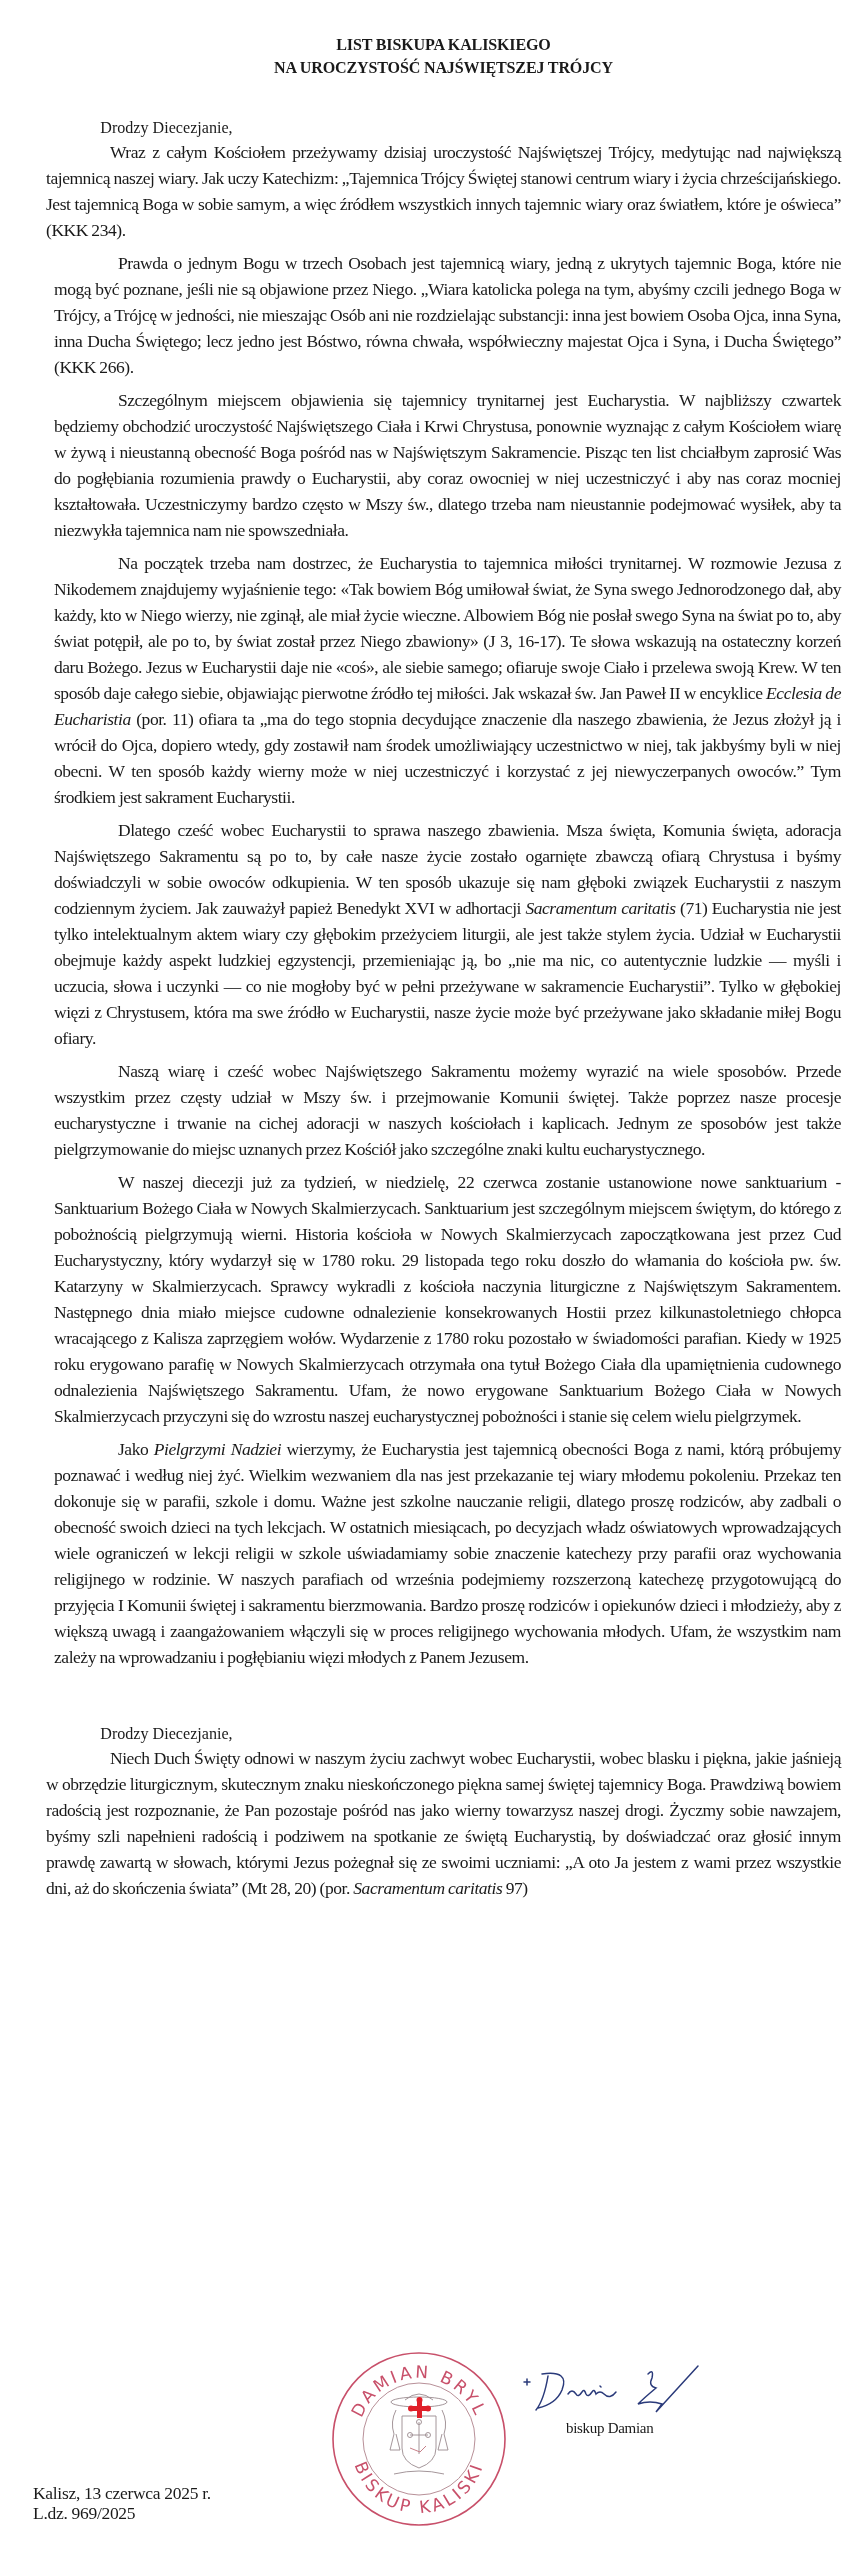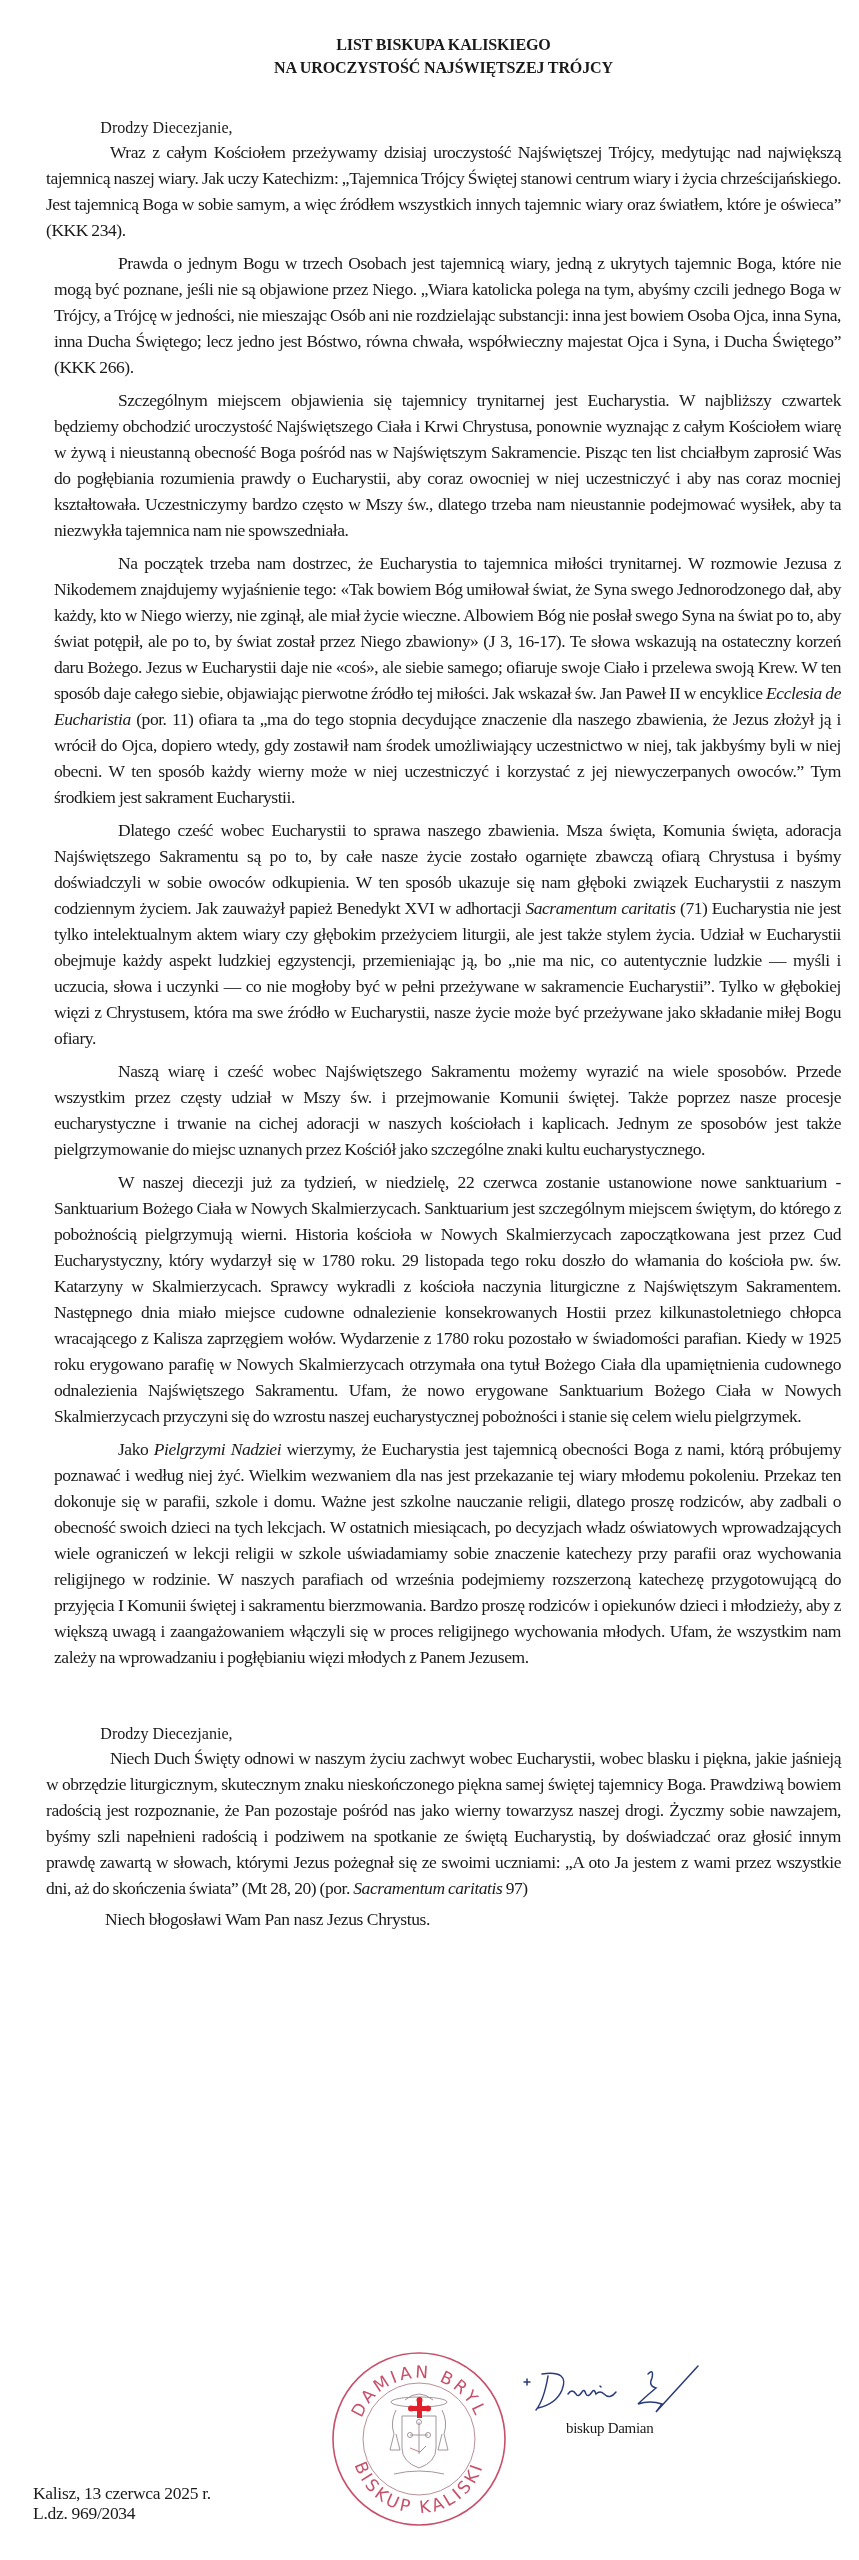--- a/index.html
+++ b/index.html
@@ -94,21 +94,20 @@
       <p class="para"><span>Na początek trzeba nam dostrzec, że Eucharystia to tajemnica miłości trynitarnej. W rozmowie Jezusa z Nikodemem znajdujemy wyjaśnienie tego: «Tak bowiem Bóg umiłował świat, że Syna swego Jednorodzonego dał, aby każdy, kto w Niego wierzy, nie zginął, ale miał życie wieczne. Albowiem Bóg nie posłał swego Syna na świat po to, aby świat potępił, ale po to, by świat został przez Niego zbawiony» (J 3, 16-17). Te słowa wskazują na ostateczny korzeń daru Bożego. Jezus w Eucharystii daje nie «coś», ale siebie samego; ofiaruje swoje Ciało i przelewa swoją Krew. W ten sposób daje całego siebie, objawiając pierwotne źródło tej miłości. Jak wskazał św. Jan Paweł II w encyklice </span><span class="it">Ecclesia de Eucharistia</span><span> (por. 11) ofiara ta „ma do tego stopnia decydujące znaczenie dla naszego zbawienia, że Jezus złożył ją i wrócił do Ojca, dopiero wtedy, gdy zostawił nam środek umożliwiający uczestnictwo w niej, tak jakbyśmy byli w niej obecni. W ten sposób każdy wierny może w niej uczestniczyć i korzystać z jej niewyczerpanych owoców.” Tym środkiem jest sakrament Eucharystii.</span></p>
       <p class="para"><span>Dlatego cześć wobec Eucharystii to sprawa naszego zbawienia. Msza święta, Komunia święta, adoracja Najświętszego Sakramentu są po to, by całe nasze życie zostało ogarnięte zbawczą ofiarą Chrystusa i byśmy doświadczyli w sobie owoców odkupienia. W ten sposób ukazuje się nam głęboki związek Eucharystii z naszym codziennym życiem. Jak zauważył papież Benedykt XVI w adhortacji </span><span class="it">Sacramentum caritatis</span><span> (71) Eucharystia nie jest tylko intelektualnym aktem wiary czy głębokim przeżyciem liturgii, ale jest także stylem życia. Udział w Eucharystii obejmuje każdy aspekt ludzkiej egzystencji, przemieniając ją, bo „nie ma nic, co autentycznie ludzkie — myśli i uczucia, słowa i uczynki — co nie mogłoby być w pełni przeżywane w sakramencie Eucharystii”. Tylko w głębokiej więzi z Chrystusem, która ma swe źródło w Eucharystii, nasze życie może być przeżywane jako składanie miłej Bogu ofiary.</span></p>
       <p class="para"><span>Naszą wiarę i cześć wobec Najświętszego Sakramentu możemy wyrazić na wiele sposobów. Przede wszystkim przez częsty udział w Mszy św. i przejmowanie Komunii świętej. Także poprzez nasze procesje eucharystyczne i trwanie na cichej adoracji w naszych kościołach i kaplicach. Jednym ze sposobów jest także pielgrzymowanie do miejsc uznanych przez Kościół jako szczególne znaki kultu eucharystycznego.</span></p>
       <p class="para"><span>W naszej diecezji już za tydzień, w niedzielę, 22 czerwca zostanie ustanowione nowe sanktuarium - Sanktuarium Bożego Ciała w Nowych Skalmierzycach. Sanktuarium jest szczególnym miejscem świętym, do którego z pobożnością pielgrzymują wierni. Historia kościoła w Nowych Skalmierzycach zapoczątkowana jest przez Cud Eucharystyczny, który wydarzył się w 1780 roku. 29 listopada tego roku doszło do włamania do kościoła pw. św. Katarzyny w Skalmierzycach. Sprawcy wykradli z kościoła naczynia liturgiczne z Najświętszym Sakramentem. Następnego dnia miało miejsce cudowne odnalezienie konsekrowanych Hostii przez kilkunastoletniego chłopca wracającego z Kalisza zaprzęgiem wołów. Wydarzenie z 1780 roku pozostało w świadomości parafian. Kiedy w 1925 roku erygowano parafię w Nowych Skalmierzycach otrzymała ona tytuł Bożego Ciała dla upamiętnienia cudownego odnalezienia Najświętszego Sakramentu. Ufam, że nowo erygowane Sanktuarium Bożego Ciała w Nowych Skalmierzycach przyczyni się do wzrostu naszej eucharystycznej pobożności i stanie się celem wielu pielgrzymek.</span></p>
       <p class="para"><span>Jako </span><span class="it">Pielgrzymi Nadziei</span><span> wierzymy, że Eucharystia jest tajemnicą obecności Boga z nami, którą próbujemy poznawać i według niej żyć. Wielkim wezwaniem dla nas jest przekazanie tej wiary młodemu pokoleniu. Przekaz ten dokonuje się w parafii, szkole i domu. Ważne jest szkolne nauczanie religii, dlatego proszę rodziców, aby zadbali o obecność swoich dzieci na tych lekcjach. W ostatnich miesiącach, po decyzjach władz oświatowych wprowadzających wiele ograniczeń w lekcji religii w szkole uświadamiamy sobie znaczenie katechezy przy parafii oraz wychowania religijnego w rodzinie. W naszych parafiach od września podejmiemy rozszerzoną katechezę przygotowującą do przyjęcia I Komunii świętej i sakramentu bierzmowania. Bardzo proszę rodziców i opiekunów dzieci i młodzieży, aby z większą uwagą i zaangażowaniem włączyli się w proces religijnego wychowania młodych. Ufam, że wszystkim nam zależy na wprowadzaniu i pogłębianiu więzi młodych z Panem Jezusem.</span></p>
     </div>
 
   <div class="closing-block">
     <div class="greeting">Drodzy Diecezjanie,</div>
     <p class="para" id="closing-para"><span>Niech Duch Święty odnowi w naszym życiu zachwyt wobec Eucharystii, wobec blasku i piękna, jakie jaśnieją w obrzędzie liturgicznym, skutecznym znaku nieskończonego piękna samej świętej tajemnicy Boga. Prawdziwą bowiem radością jest rozpoznanie, że Pan pozostaje pośród nas jako wierny towarzysz naszej drogi. Życzmy sobie nawzajem, byśmy szli napełnieni radością i podziwem na spotkanie ze świętą Eucharystią, by doświadczać oraz głosić innym prawdę zawartą w słowach, którymi Jezus pożegnał się ze swoimi uczniami: „A oto Ja jestem z wami przez wszystkie dni, aż do skończenia świata” (Mt 28, 20) (por. </span><span class="it">Sacramentum caritatis</span><span> 97)</span></p>
-    <div class="blessing">Niech błogosławi Wam Pan nasz Jezus Chrystus.</div>
   </div>
 </div>
 
 <svg class="stamp" viewBox="0 0 178 178">
   <defs>
     <path id="arc-top" d="M 28 89 A 61 61 0 0 1 150 89"></path>
     <path id="arc-bottom" d="M 22 96 A 67 67 0 0 0 156 96"></path>
   </defs>
   <circle cx="89" cy="89" r="86" fill="none" stroke="#c8506a" stroke-width="1.6"></circle>
   <circle cx="89" cy="89" r="56" fill="none" stroke="#b89098" stroke-width="1"></circle>
@@ -148,14 +147,14 @@
     <path d="M 48 34 Q 52 28 56 34 Q 58 38 62 32 Q 64 28 66 34 Q 68 38 72 32 Q 74 28 76 34 Q 80 30 84 34 Q 90 40 96 32"></path>
     <path d="M 80 26 L 81 27"></path>
     <path d="M 128 14 Q 134 8 132 18 Q 128 26 136 28 Q 124 38 118 44 Q 130 40 142 44 L 136 52 L 178 6"></path>
   </g>
 </svg>
 
 <div class="signer">biskup Damian</div>
 
 <div class="place-date">
   <div>Kalisz, 13 czerwca 2025 r.</div>
-  <div>L.dz. 969/2034</div>
+  <div>L.dz. 969/2025</div>
 </div>
 
 </body></html>

